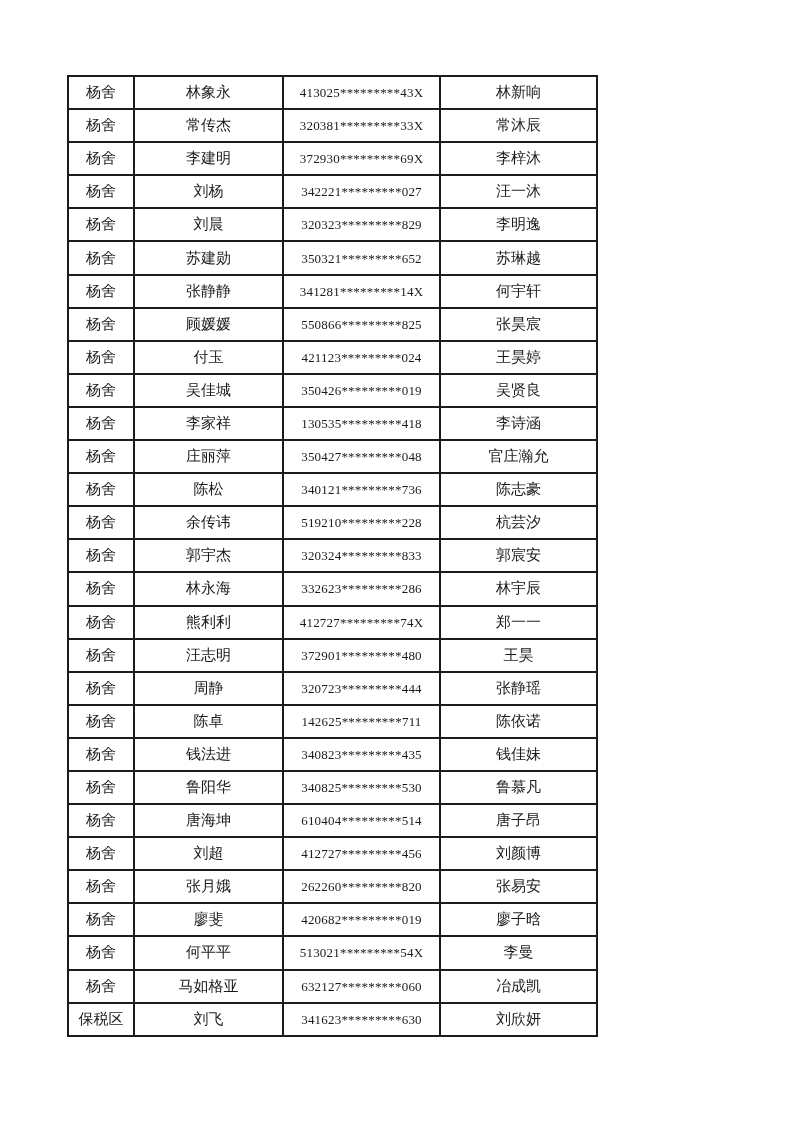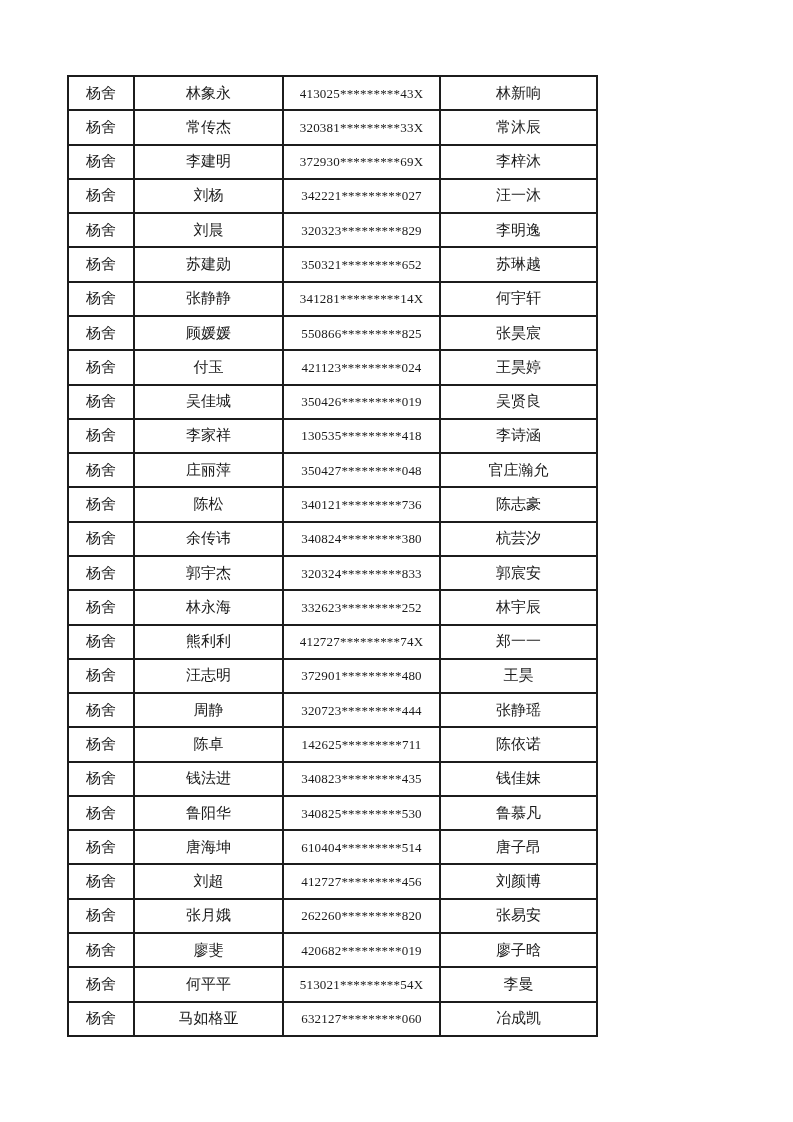--- a/index.html
+++ b/index.html
@@ -126,33 +126,33 @@
         </tr>
         <tr>
           <td class="cell-area">杨舍</td>
           <td class="cell-name">陈松</td>
           <td class="cell-id">340121*********736</td>
           <td class="cell-child">陈志豪</td>
         </tr>
         <tr>
           <td class="cell-area">杨舍</td>
           <td class="cell-name">余传讳</td>
-          <td class="cell-id">340824*********380</td>
+          <td class="cell-id">519210*********228</td>
           <td class="cell-child">杭芸汐</td>
         </tr>
         <tr>
           <td class="cell-area">杨舍</td>
           <td class="cell-name">郭宇杰</td>
           <td class="cell-id">320324*********833</td>
           <td class="cell-child">郭宸安</td>
         </tr>
         <tr>
           <td class="cell-area">杨舍</td>
           <td class="cell-name">林永海</td>
-          <td class="cell-id">332623*********252</td>
+          <td class="cell-id">332623*********286</td>
           <td class="cell-child">林宇辰</td>
         </tr>
         <tr>
           <td class="cell-area">杨舍</td>
           <td class="cell-name">熊利利</td>
           <td class="cell-id">412727*********74X</td>
           <td class="cell-child">郑一一</td>
         </tr>
         <tr>
           <td class="cell-area">杨舍</td>
@@ -212,16 +212,22 @@
           <td class="cell-area">杨舍</td>
           <td class="cell-name">何平平</td>
           <td class="cell-id">513021*********54X</td>
           <td class="cell-child">李曼</td>
         </tr>
         <tr>
           <td class="cell-area">杨舍</td>
           <td class="cell-name">马如格亚</td>
           <td class="cell-id">632127*********060</td>
           <td class="cell-child">冶成凯</td>
+        </tr>
+        <tr>
+          <td class="cell-area">保税区</td>
+          <td class="cell-name">刘飞</td>
+          <td class="cell-id">341623*********630</td>
+          <td class="cell-child">刘欣妍</td>
         </tr>
       </tbody>
   </table>
 </div>
 
 </body></html>

